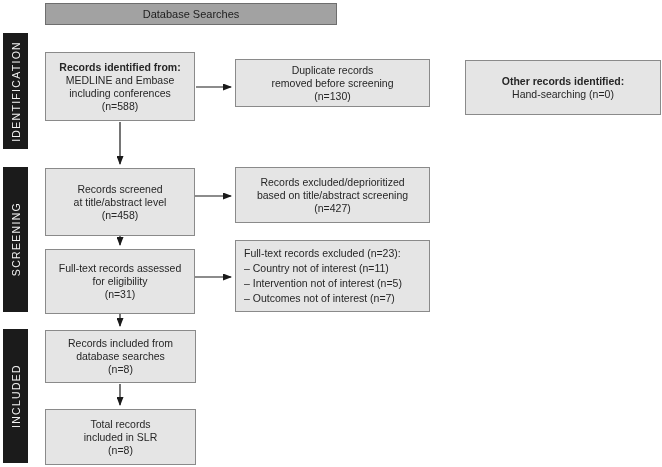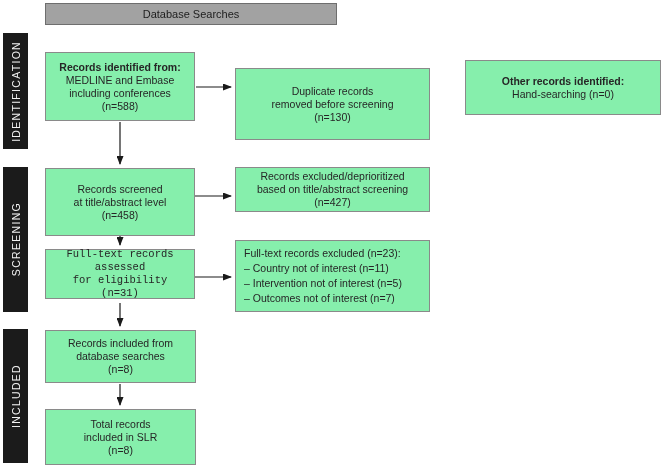--- a/index.html
+++ b/index.html
@@ -24,33 +24,33 @@
     display:flex; align-items:center; justify-content:center;
   }
   .stage span {
     writing-mode:vertical-rl; transform:rotate(180deg);
     color:var(--stage-text); font-size:10.5px; letter-spacing:1.3px; white-space:nowrap;
   }
   .stage-ident { top:33px; height:116px; }
   .stage-screen { top:167px; height:145px; }
   .stage-incl { top:329px; height:134px; }
   .box {
-    position:absolute; background:#86efac; border:1px solid var(--box-border);
+    position:absolute; background:#e5e5e5; border:1px solid var(--box-border);
     display:flex; flex-direction:column; justify-content:center; align-items:center;
     text-align:center; font-size:10.5px; line-height:13px; color:var(--box-text);
     white-space:pre-line;
   }
   .box .bold { font-weight:bold; white-space:pre-line; }
   .box .lines { white-space:pre-line; }
   .box-records-identified { left:45px; top:52px;  width:150px; height:69px; }
-  .box-duplicates        { left:235px; top:68px;  width:195px; height:72px; }
+  .box-duplicates        { left:235px; top:59px;  width:195px; height:48px; }
   .box-other-records     { left:465px; top:60px;  width:196px; height:55px; }
   .box-records-screened  { left:45px; top:168px;  width:150px; height:68px; }
-  .box-records-excluded  { left:235px; top:167px; width:195px; height:45px; }
-  .box-fulltext-assessed { left:45px; top:249px;  width:150px; height:50px;font-family:Liberation Mono, monospace; }
+  .box-records-excluded  { left:235px; top:167px; width:195px; height:56px; }
+  .box-fulltext-assessed { left:45px; top:249px;  width:150px; height:65px; }
   .box-fulltext-excluded {
     left:235px; top:240px; width:195px; height:72px;
     align-items:flex-start; text-align:left; padding-left:8px; padding-right:16px;
     line-height:15px;
   }
   .box-included-db       { left:45px; top:330px;  width:151px; height:53px; }
   .box-total-included    { left:45px; top:409px;  width:151px; height:56px; }
 </style>
 </head>
 <body>

